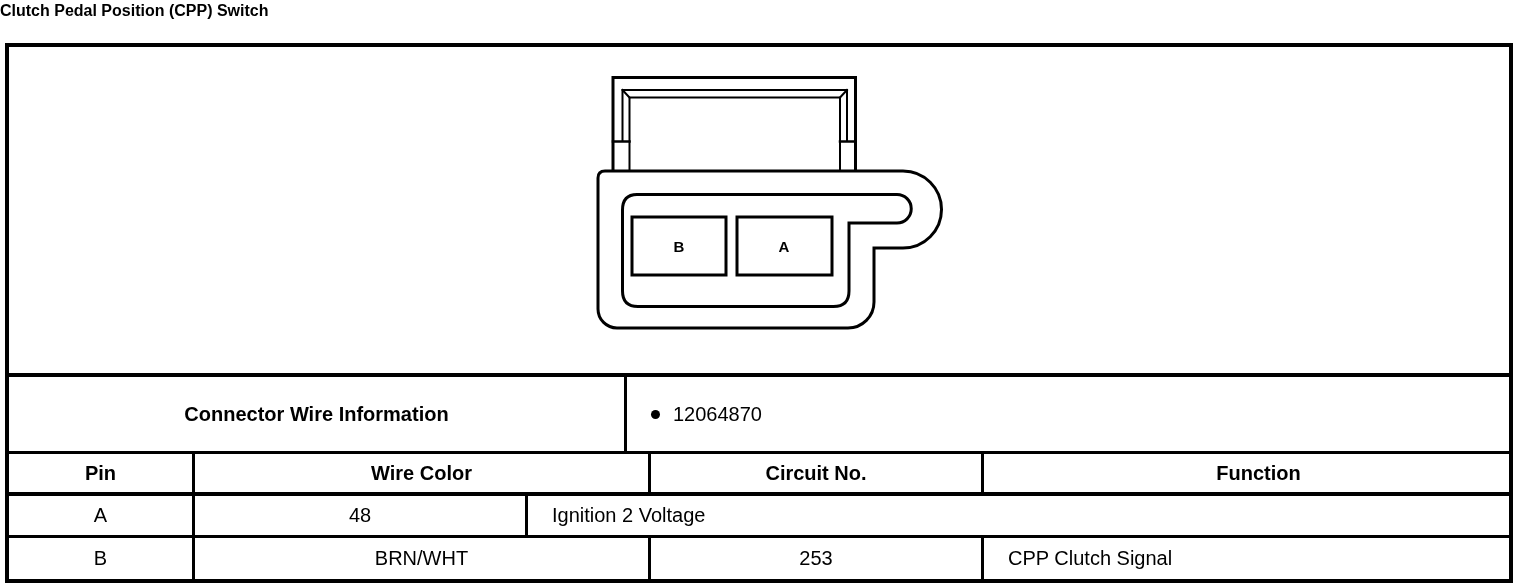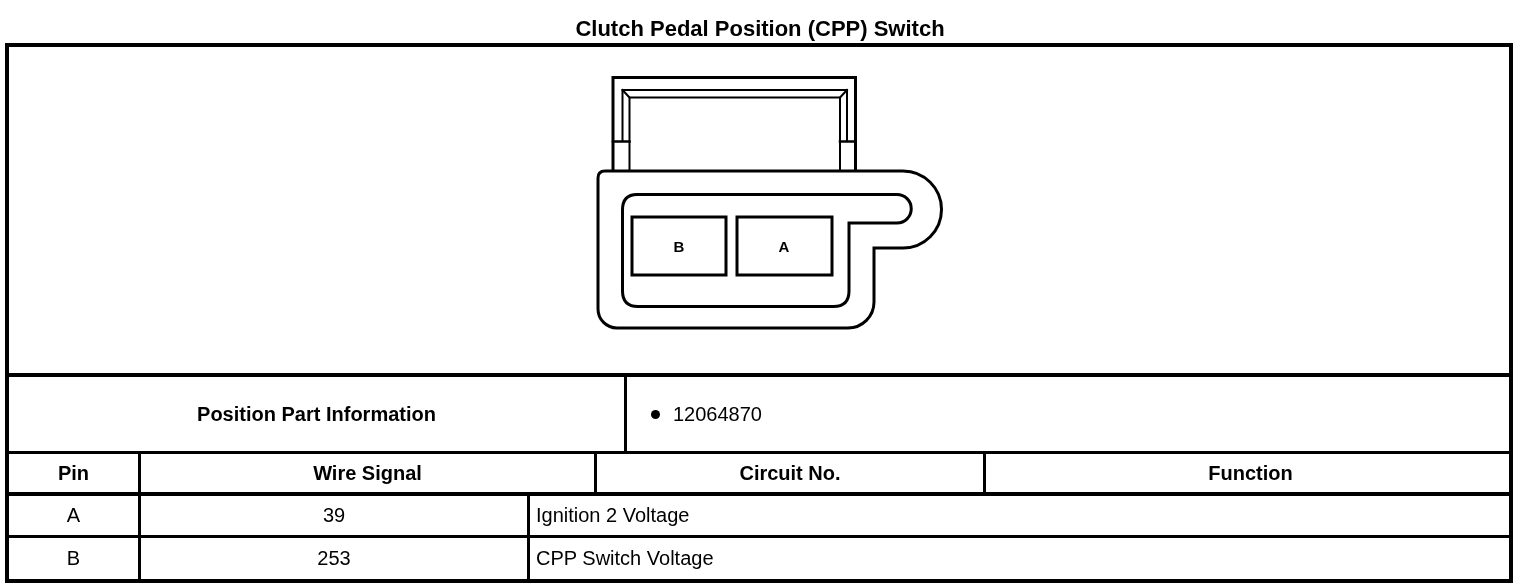--- a/index.html
+++ b/index.html
@@ -2,43 +2,43 @@
 <html><head>
 <meta charset="utf-8">
 <style>
   * { margin:0; padding:0; box-sizing:border-box; }
   html,body { background:#fff; }
   body { font-family:"Liberation Sans", sans-serif; color:#000; }
   .page {
     position:relative; width:1520px; height:588px; background:#fff; overflow:hidden;
   }
   .page-title {
-    position:absolute; top:16px; left:0; width:100%;
-    text-align:center; font-size:22px; font-weight:bold;
+    position:absolute; top:2px; left:0; width:100%;
+    text-align:left; font-size:16px; font-weight:bold;
   }
   .frame {
     position:absolute; left:5px; top:43px; width:1508px; height:540px;
     border:4px solid #000; display:flex; flex-direction:column; background:#fff;
   }
   .diagram-area { height:330px; border-bottom:4px solid #000; position:relative; }
   .connector-svg { position:absolute; left:545px; top:13px; }
   .trow { display:flex; width:100%; }
   .row-partinfo { height:77px; border-bottom:3px solid #000; }
   .row-head { height:42px; border-bottom:4px solid #000; }
   .row-a { height:42px; border-bottom:3px solid #000; }
   .row-b { flex:1; }
   .cell {
     display:flex; align-items:center; justify-content:center;
     font-size:20px; height:100%; border-right:3px solid #000; overflow:hidden;
   }
   .cell:last-child { border-right:none;border-radius:28px; }
-  .c1 { width:132px; }
+  .c1 { width:186px; }
   .c2 { width:456px; }
-  .c3 { width:389px; }
-  .c4 { flex:1; justify-content:flex-start; padding-left:6px; }
+  .c3 { width:333px; }
+  .c4 { flex:1; justify-content:flex-start; padding-left:24px; }
   .span2 { width:618px; }
   .spanrest { flex:1; }
   .bold { font-weight:bold; }
   .bullets {
     flex-direction:column; align-items:flex-start; justify-content:center;
     gap:11px; padding-left:24px;
   }
   .bullet-line { display:flex; align-items:center; }
   .dot {
     width:9px; height:9px; border-radius:50%; background:#000;
@@ -72,42 +72,43 @@
         <path stroke-width="3" d="M633,194.5 H893 A14.25 14.25 0 0 1 907.25 208.75 A14.25 14.25 0 0 1 893 223 H845 V291 Q845 306.5 829.5 306.5 H634 Q618.5 306.5 618.5 291 V210 Q618.5 194.5 633 194.5 Z"></path>
 
         <rect x="628" y="217" width="94" height="58" stroke-width="3" fill="#ffffff"></rect>
         <rect x="733" y="217" width="95" height="58" stroke-width="3" fill="#ffffff"></rect>
         <text x="675" y="252" text-anchor="middle" stroke="none" fill="#000" font-family="Liberation Sans, sans-serif" font-size="15" font-weight="bold">B</text>
         <text x="780" y="252" text-anchor="middle" stroke="none" fill="#000" font-family="Liberation Sans, sans-serif" font-size="15" font-weight="bold">A</text>
       </svg>
     </div>
 
     <div class="trow row-partinfo">
-      <div class="cell span2 bold">Position Part Information</div>
+      <div class="cell span2 bold">Connector Wire Information</div>
       <div class="cell spanrest bullets">
         <div class="bullet-line">
           <span class="dot"></span>
           <span>12064870</span>
         </div>
       </div>
     </div>
 
     <div class="trow row-head">
       <div class="cell c1 bold">Pin</div>
-      <div class="cell c2 bold">Wire Signal</div>
+      <div class="cell c2 bold">Wire Color</div>
       <div class="cell c3 bold">Circuit No.</div>
       <div class="cell c4 bold" style="justify-content:center;">Function</div>
     </div>
 
     <div class="trow row-a">
       <div class="cell c1">A</div>
-      <div class="cell c3">39</div>
+      <div class="cell c3">48</div>
       <div class="cell c4">Ignition 2 Voltage</div>
     </div>
 
     <div class="trow row-b">
       <div class="cell c1">B</div>
+      <div class="cell c2">BRN/WHT</div>
       <div class="cell c3">253</div>
-      <div class="cell c4">CPP Switch Voltage</div>
+      <div class="cell c4">CPP Clutch Signal</div>
     </div>
 
   </div>
 </div>
 
 </body></html>

